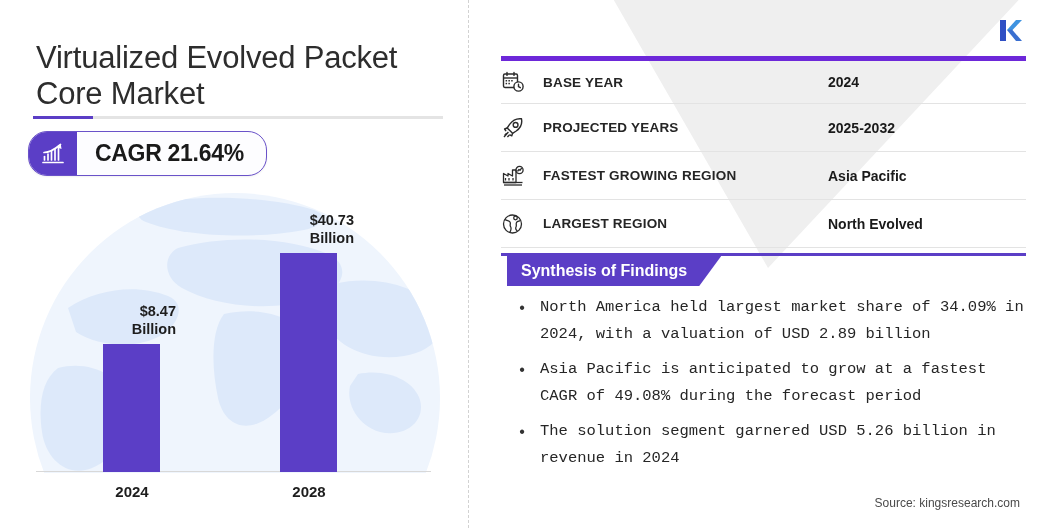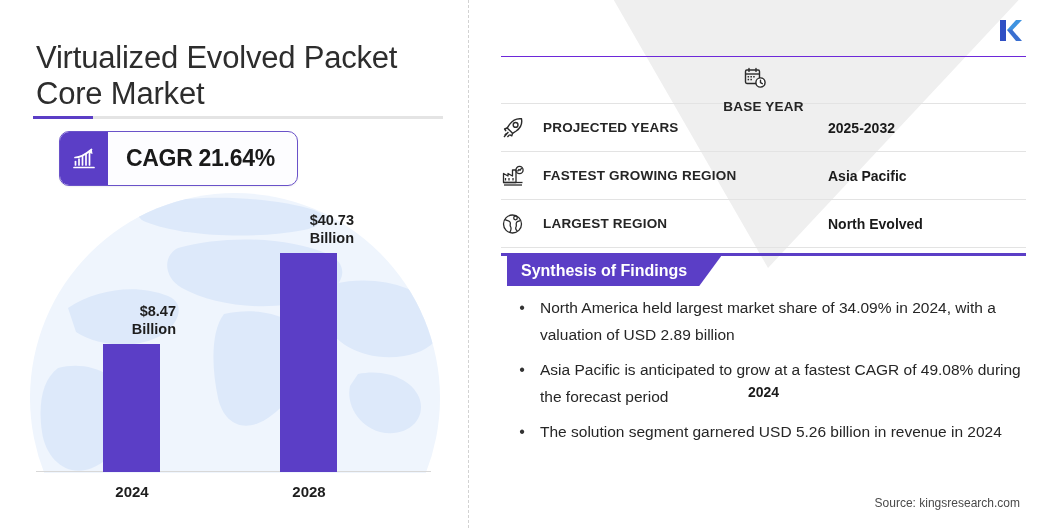--- a/index.html
+++ b/index.html
@@ -32,25 +32,24 @@
     position:absolute; left:33px; top:116px; width:410px; height:3px;
     background:#e4e4e4;
   }
   .title-rule::before {
     content:""; position:absolute; left:0; top:0; width:60px; height:3px;
     background:#5b3ec6;
   }
 
   .cagr-badge {
     position:absolute; left:28px; top:131px;
-    height:55px; display:flex; align-items:stretch;
-    border:1px solid #6a52c9; border-radius:10px; overflow:hidden;
+    height:45px; display:flex; align-items:stretch;
+    border:1px solid #6a52c9; border-radius:19px; overflow:hidden;
     background:#fdfdff;
     box-shadow:0 1px 2px rgba(0,0,0,.06);
-    margin-left:31px;
   }
   .cagr-icon {
     width:48px; background:#5b3ec6;
     display:flex; align-items:center; justify-content:center;
   }
   .cagr-text {
     display:flex; align-items:center; padding:0 22px 0 18px;
     font-size:23px; font-weight:bold; color:#1a1a1a; letter-spacing:-0.3px;
     white-space:nowrap;
   }
@@ -88,21 +87,21 @@
   }
 
   .logo { position:absolute; right:30px; top:14px; width:32px; height:32px; }
 
   .info-table { position:absolute; left:33px; top:56px; width:525px; }
   .info-row {
     display:flex; align-items:center; height:48px;
     border-bottom:1px solid #e3e3e3;
     position:relative;
   }
-  .info-row:first-child { border-top:1px solid #6d28d9;flex-direction:column; }
+  .info-row:first-child { border-top:5px solid #6d28d9; }
   .info-icon {
     width:42px; flex:0 0 42px; display:flex; align-items:center; justify-content:flex-start;
   }
   .info-key {
     flex:0 0 285px; font-size:13.5px; font-weight:bold; color:#252525;
     letter-spacing:0.2px;
   }
   .info-val {
     flex:1; font-size:14px; font-weight:bold; color:#1a1a1a;
   }
@@ -122,21 +121,21 @@
   }
 
   .findings-list { position:absolute; left:36px; top:294px; width:520px; }
   .finding-item {
     display:flex; margin-bottom:8px;
   }
   .finding-bullet {
     flex:0 0 36px; font-size:16px; color:#333; line-height:27px; text-align:center;
   }
   .finding-text {
-    flex:1; font-size:15.5px; line-height:27px; color:#262626;
+    flex:1; font-size:15.5px; line-height:27px; color:#262626;font-family:Liberation Mono, monospace;
   }
 
   .source {
     position:absolute; right:36px; bottom:18px;
     font-size:12px; color:#4a4a4a;
   }
 </style>
 </head>
 <body>
 

